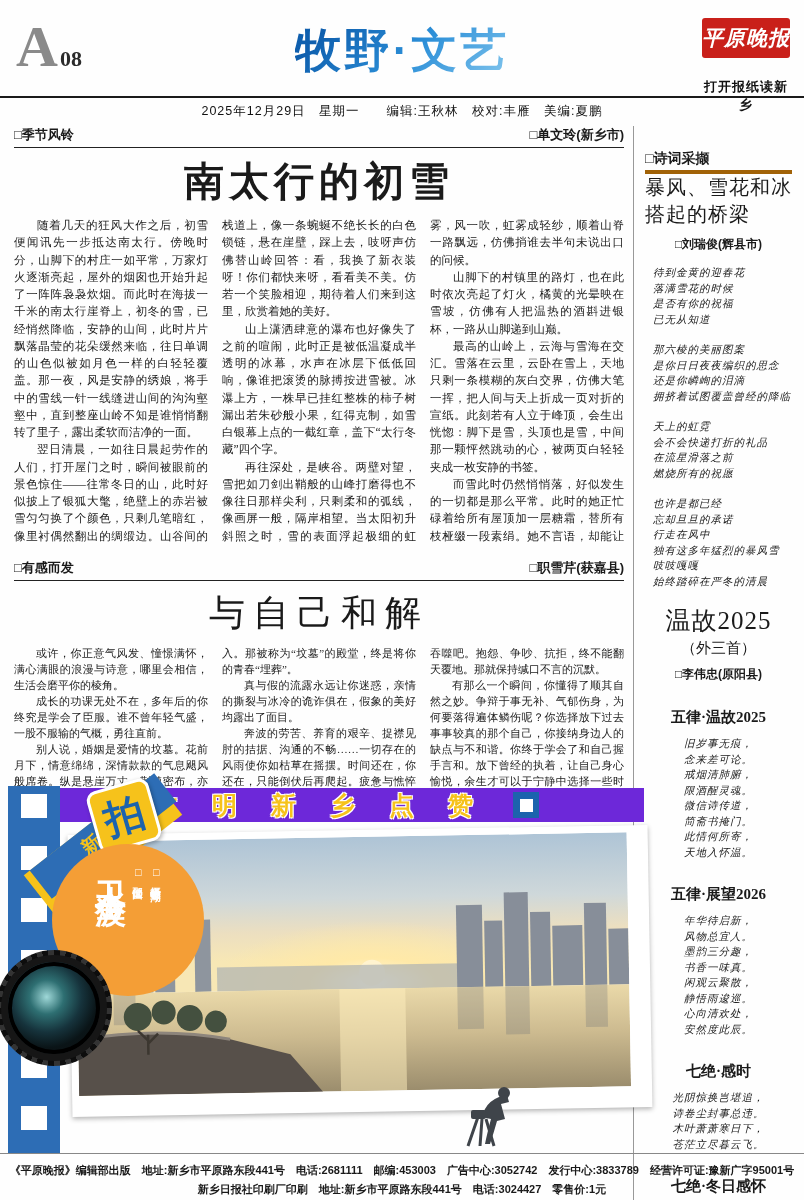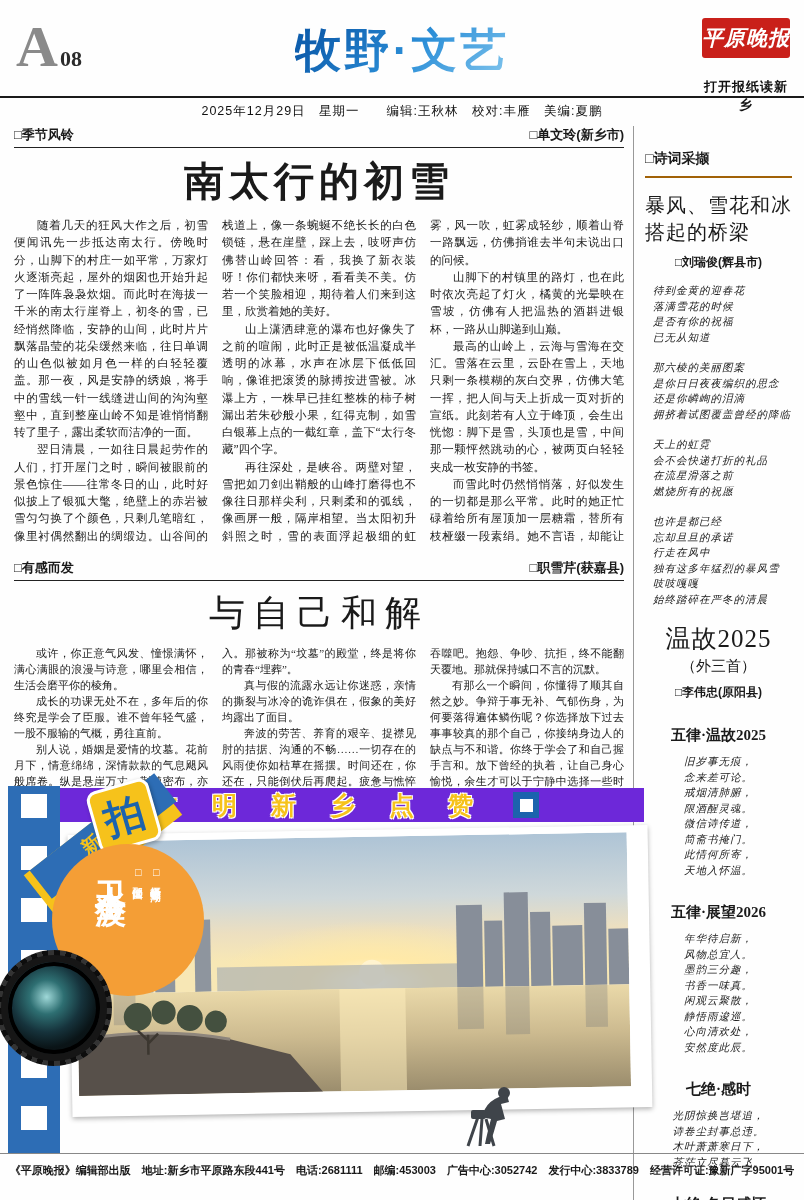--- a/index.html
+++ b/index.html
@@ -31,21 +31,21 @@
   .article-title-1{text-align:center;font-size:40px;font-weight:700;letter-spacing:5px;margin:6px 0 8px;}
   .article-title-2{text-align:center;font-size:36px;font-weight:400;letter-spacing:8px;margin:8px 0 8px;}
   .article-body{column-count:3;column-gap:14px;text-align:justify;overflow:hidden;
         font-size:11.5px;line-height:1.5;}
   .article-body p{margin:0;text-indent:2em;}
   .body-1{height:330px;}
   .body-2{height:188px;font-size:11px;line-height:1.45;}
   .article-2{margin-top:12px;}
   
   .rail-header{font-family:"Liberation Sans",sans-serif;font-size:14px;font-weight:700;
-        border-bottom:2px solid #a16207;padding-bottom:8px;margin-bottom:14px;}
+        border-bottom:4px solid #a16207;padding-bottom:2px;}
   .poem-title{font-size:20px;line-height:1.35;letter-spacing:1px;white-space:pre-line;margin:0 0 6px;}
   .poem-author{font-family:"Liberation Sans",sans-serif;font-size:12px;font-weight:700;text-align:center;margin:8px 0 12px;}
   .stanza{white-space:pre-line;font-style:italic;font-size:10.5px;line-height:15.5px;letter-spacing:1px;
         margin:0 0 15px 8px;}
   .poem2-title{text-align:center;font-size:25px;letter-spacing:1px;margin:14px 0 0;}
   .poem2-sub{text-align:center;font-size:15px;margin:2px 0 8px;}
   .subpoem-title{text-align:center;font-size:15px;font-weight:700;margin:25px 0 9px;}
   .subpoem-lines{white-space:pre-line;font-style:italic;font-size:10.5px;line-height:15.5px;
         letter-spacing:1px;text-align:center;}
   
@@ -307,14 +307,15 @@
         <circle cx="44" cy="11" r="6" fill="#3f444a"></circle>
         <path d="M39 15 Q29 19 25 27 L21 35 L31 37 Q27 52 25 62 L30 62 Q34 50 37 39 L45 37 L41 22 L49 20 L47 13 Z" fill="#3f444a"></path>
         <path d="M18 35 L8 64 M22 37 L20 64 M26 37 L34 64" stroke="#3f444a" stroke-width="3" fill="none"></path>
         <rect x="11" y="28" width="15" height="9" rx="2" fill="#3f444a"></rect>
       </svg>
     </div>
   </div>
 
   <div class="footer">
     <div>《平原晚报》编辑部出版　地址:新乡市平原路东段441号　电话:2681111　邮编:453003　广告中心:3052742　发行中心:3833789　经营许可证:豫新广字95001号</div>
+    <div>新乡日报社印刷厂印刷　地址:新乡市平原路东段441号　电话:3024427　零售价:1元</div>
   </div>
 </div>
 
 </body></html>

